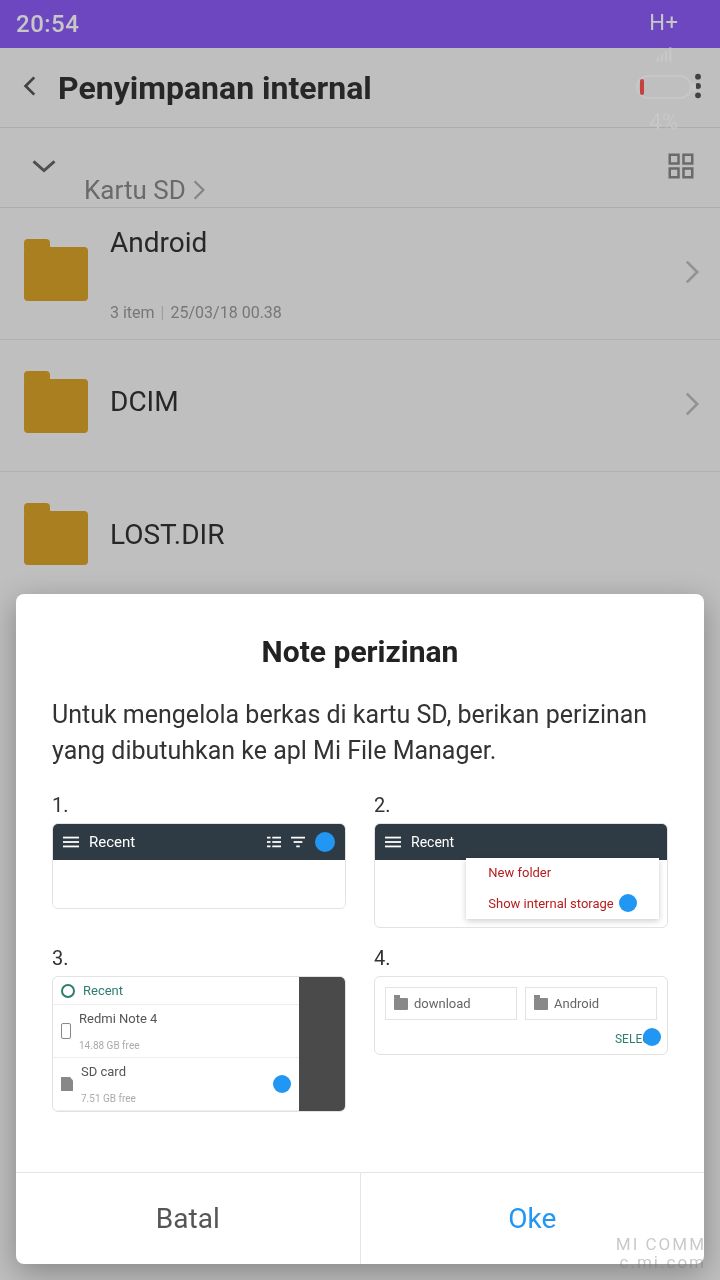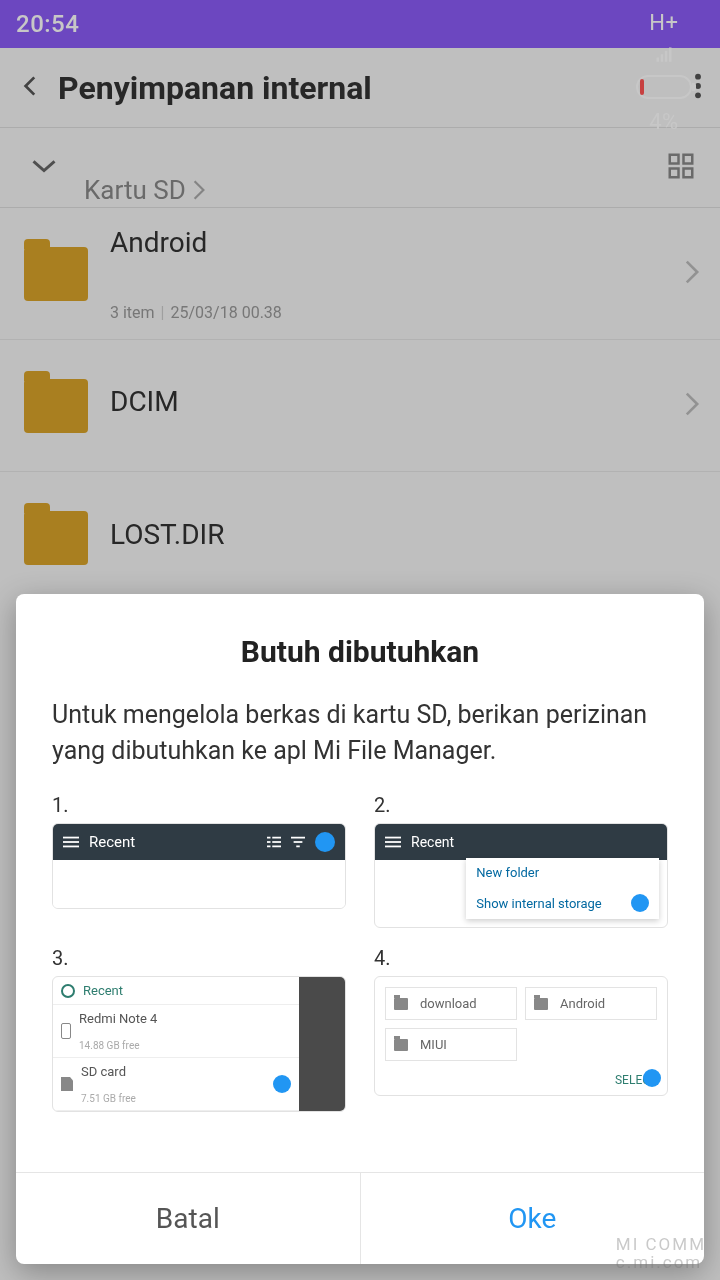--- a/index.html
+++ b/index.html
@@ -52,47 +52,47 @@
 .step .num { font-size: 20px; color: #333; margin-bottom: 6px; }
 .card { background: #fff; border: 1px solid #e2e2e2; border-radius: 6px; overflow: hidden; font-size: 14px; color: #555; }
 
 .s1 .bar { background: #2f3b44; color: #fff; height: 36px; display: flex; align-items: center; padding: 0 10px; gap: 10px; }
 .s1 .bar .t { flex: 1; font-size: 15px; }
 .s1 .bar .dot { width: 20px; height: 20px; background: #2196f3; border-radius: 50%; }
 .s1 .blank { height: 48px; background: #fff; }
 
 .s2 .bar { background: #2f3b44; color: #fff; height: 36px; display: flex; align-items: center; padding: 0 10px; gap: 10px; }
 .s2 .menu { background: #fff; margin: -2px 8px 8px auto; width: 66%; box-shadow: 0 2px 6px rgba(0,0,0,.2); }
-.s2 .menu div { padding: 7px 10px; font-size: 13px; color: #0369a1; display: flex; align-items: center; justify-content: space-between; }
+.s2 .menu div { padding: 7px 22px; font-size: 13px; color: #b91c1c; display: flex; align-items: center; justify-content: space-between; }
 .s2 .menu .dot { width: 18px; height: 18px; background: #2196f3; border-radius: 50%; }
 
 .s3 { display: flex; }
 .s3 .panel { flex: 1; }
 .s3 .side { width: 46px; background: #4a4a4a; }
 .s3 .r { padding: 6px 8px; border-bottom: 1px solid #eee; display: flex; align-items: center; gap: 8px; font-size: 13px; }
 .s3 .r .ic { width: 14px; height: 14px; border: 2px solid #2e7d6f; border-radius: 50%; }
 .s3 .r.top { color: #2e7d6f; }
 .s3 .r small { display: block; color: #aaa; font-size: 10px; margin-top: 14px; }
 .s3 .r .dot { width: 18px; height: 18px; background: #2196f3; border-radius: 50%; margin-left: auto; }
 .s3 .phone { width: 10px; height: 16px; border: 1.5px solid #888; border-radius: 2px; }
 .s3 .sd { width: 12px; height: 14px; background: #888; clip-path: polygon(0 0,75% 0,100% 25%,100% 100%,0 100%); }
 
 .s4 .grid { display: grid; grid-template-columns: 1fr 1fr; gap: 8px; padding: 10px; }
-.s4 .chip { border: 1px solid #e3e3e3; padding: 8px 8px; font-size: 13px; display: flex; align-items: center; gap: 12px; color: #666; }
+.s4 .chip { border: 1px solid #e3e3e3; padding: 8px 8px; font-size: 13px; display: flex; align-items: center; gap: 6px; color: #666; }
 .s4 .chip .fi { width: 14px; height: 12px; background: #888; border-radius: 1px; position: relative; }
 .s4 .chip .fi::before { content: ""; position: absolute; top: -3px; left: 0; width: 6px; height: 3px; background: #888; }
 .s4 .sel { text-align: right; padding: 2px 10px 8px; font-size: 12px; color: #2e7d6f; position: relative; }
 .s4 .sel .dot { width: 18px; height: 18px; background: #2196f3; border-radius: 50%; position: absolute; right: 6px; top: -2px; }
 
 .dialog .btns { display: flex; border-top: 1px solid #e5e5e5; height: 92px; margin-top: 28px; }
 .dialog .btns button { flex: 1; background: none; border: none; font-size: 28px; cursor: pointer; }
 .dialog .btns .cancel { color: #555; border-right: 1px solid #e5e5e5; }
 .dialog .btns .ok { color: #2196f3; }
 
-.watermark { position: absolute; right: 14px; bottom: 8px; font-size: 17px; letter-spacing: 2px; color: rgba(120,120,120,.4); line-height: 1.1; font-family: monospace; }
+.watermark { position: absolute; right: 14px; bottom: 8px; text-align: right; font-size: 17px; letter-spacing: 2px; color: rgba(120,120,120,.4); line-height: 1.1; font-family: monospace; }
 </style>
 </head>
 <body>
 
 <div class="statusbar">
   <span class="left">20:54</span>
   <span class="spacer"></span>
   <div class="right">
     <span>3,44K/d</span>
     <span>
@@ -190,21 +190,21 @@
     <div class="foldericon"></div>
     <div class="meta">
       <div class="name">LOST.DIR</div>
     </div>
   </div>
 </div>
 
 <div class="dim"></div>
 
 <div class="dialog">
-  <div class="dtitle">Butuh dibutuhkan</div>
+  <div class="dtitle">Note perizinan</div>
   <div class="dbody">Untuk mengelola berkas di kartu SD, berikan perizinan yang dibutuhkan ke apl Mi File Manager.</div>
 
   <div class="steps">
 
     <div class="step">
       <div class="num">1.</div>
       <div class="card s1">
         <div class="bar">
           <svg width="16" height="12" viewBox="0 0 18 12" fill="#fff">
               <rect width="18" height="2"></rect>
@@ -281,24 +281,20 @@
       <div class="card s4">
         <div class="grid">
           <div class="chip">
               <span class="fi"></span>
               <span>download</span>
             </div>
           <div class="chip">
               <span class="fi"></span>
               <span>Android</span>
             </div>
-          <div class="chip">
-              <span class="fi"></span>
-              <span>MIUI</span>
-            </div>
         </div>
         <div class="sel"><span>SELECT</span><span class="dot"></span></div>
       </div>
     </div>
   </div>
 
   <div class="btns">
     <button class="cancel">Batal</button>
     <button class="ok">Oke</button>
   </div>

